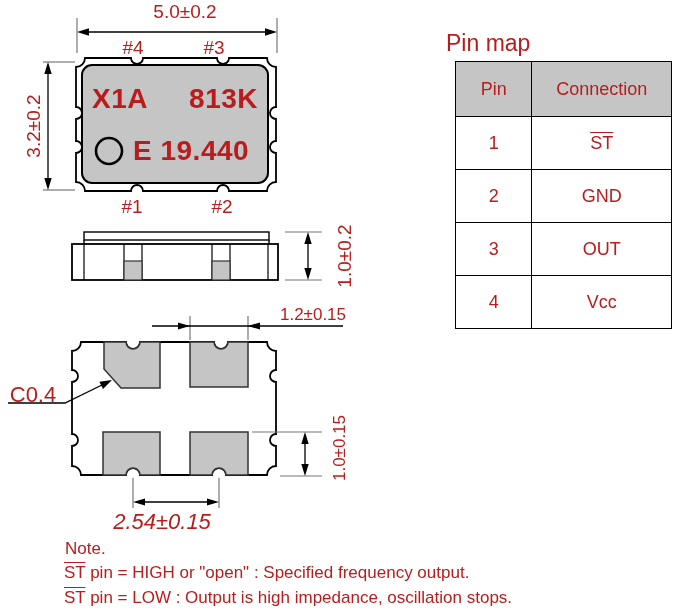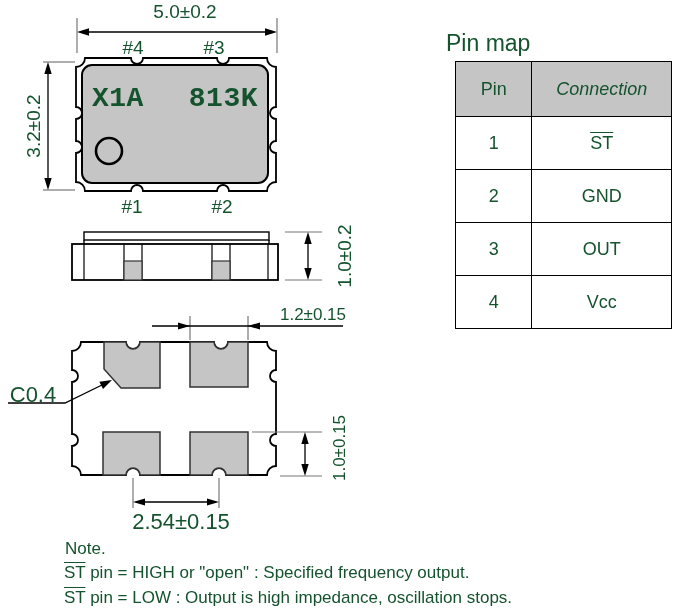--- a/index.html
+++ b/index.html
@@ -1,37 +1,37 @@
 <!DOCTYPE html>
 <html><head>
 <meta charset="utf-8">
 <style>
   html,body { margin:0; padding:0; background:#fff; }
   .canvas {
     position:relative; width:672px; height:614px; background:#ffffff;
-    font-family:"Liberation Sans", sans-serif; color:#14532d; overflow:hidden;
+    font-family:"Liberation Sans", sans-serif; color:#b91c1c; overflow:hidden;
   }
   .abs { position:absolute; }
   svg.layer { position:absolute; left:0; top:0; }
   .dim  { font-size:22px; white-space:nowrap; text-align:center; line-height:22px; }
   .dim19{ font-size:19px; }
   .dim17{ font-size:17px; }
   .rot  { transform:rotate(-90deg); transform-origin:center center; height:22px; }
   .pinlabel { font-size:19px; width:40px; text-align:center; white-space:nowrap; }
-  .marking { font-weight:bold; font-size:28px; letter-spacing:0.5px; line-height:30px; white-space:nowrap;font-family:Liberation Mono, monospace; }
+  .marking { font-weight:bold; font-size:28px; letter-spacing:0.5px; line-height:30px; white-space:nowrap; }
   .mark-row { left:92px; top:84px; width:166px; display:flex; justify-content:space-between; }
   .pinmap-title { font-size:23px; line-height:26px; white-space:nowrap; }
   table.pinmap { position:absolute; left:455px; top:61px; border-collapse:collapse; }
   table.pinmap th, table.pinmap td {
     border:1.5px solid #000; font-size:18px; font-weight:400;
     text-align:center; padding:16px; line-height:20px;
   }
   table.pinmap th { background:#c5c5c5; height:22px; }
   table.pinmap td { height:19px; background:#fff; }
-  .col-pin { width:82px; } .col-conn { width:141px;font-style:italic; }
+  .col-pin { width:82px; } .col-conn { width:141px; }
   .ov { text-decoration:overline;margin-top:32px; }
   .note-line { font-size:17px; line-height:19px; white-space:nowrap;text-align:right; }
 </style>
 </head>
 <body>
 
 <div class="canvas">
 
   <svg class="layer" width="692" height="614" viewBox="0 0 692 614">
 
@@ -158,29 +158,30 @@
   </svg>
 
   <div class="abs dim dim19" style="left:115px; top:1px; width:140px;">5.0±0.2</div>
   <div class="abs pinlabel" style="left:113px; top:37px;">#4</div>
   <div class="abs pinlabel" style="left:194px; top:37px;">#3</div>
   <div class="abs dim dim19 rot" style="left:-26px; top:115px; width:120px;">3.2±0.2</div>
   <div class="abs marking mark-row">
     <span>X1A</span>
     <span>813K</span>
   </div>
+  <div class="abs marking" style="left:133px; top:136px;">E 19.440</div>
   <div class="abs pinlabel" style="left:112px; top:196px;">#1</div>
   <div class="abs pinlabel" style="left:202px; top:196px;">#2</div>
 
   <div class="abs dim dim19 rot" style="left:285px; top:245px; width:120px;">1.0±0.2</div>
 
   <div class="abs dim dim17" style="left:271px; top:304px; width:84px;">1.2±0.15</div>
   <div class="abs dim" style="left:8px; top:384px; width:50px;">C0.4</div>
   <div class="abs dim dim17 rot" style="left:280px; top:437px; width:120px;">1.0±0.15</div>
-  <div class="abs dim" style="left:131px; top:511px; width:100px;">2.54±0.15</div>
+  <div class="abs dim" style="left:112px; top:511px; width:100px;font-style:italic;">2.54±0.15</div>
 
   <div class="abs pinmap-title" style="left:446px; top:30px;">Pin map</div>
   <table class="pinmap">
     <thead>
       <tr>
         <th class="col-pin">Pin</th>
         <th class="col-conn">Connection</th>
       </tr>
     </thead>
     <tbody>

